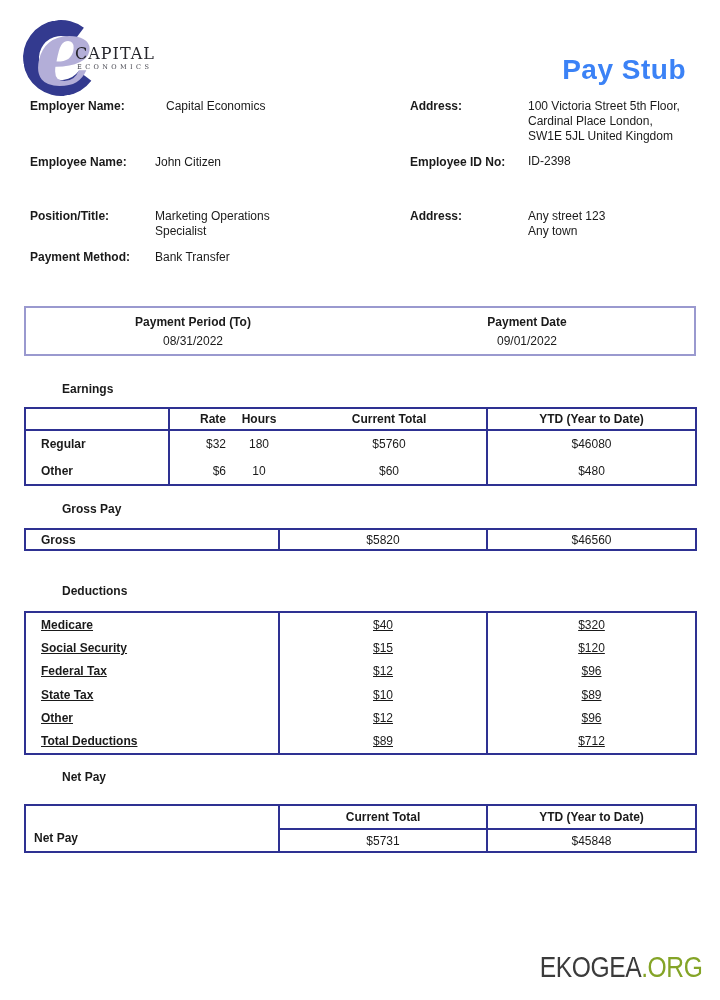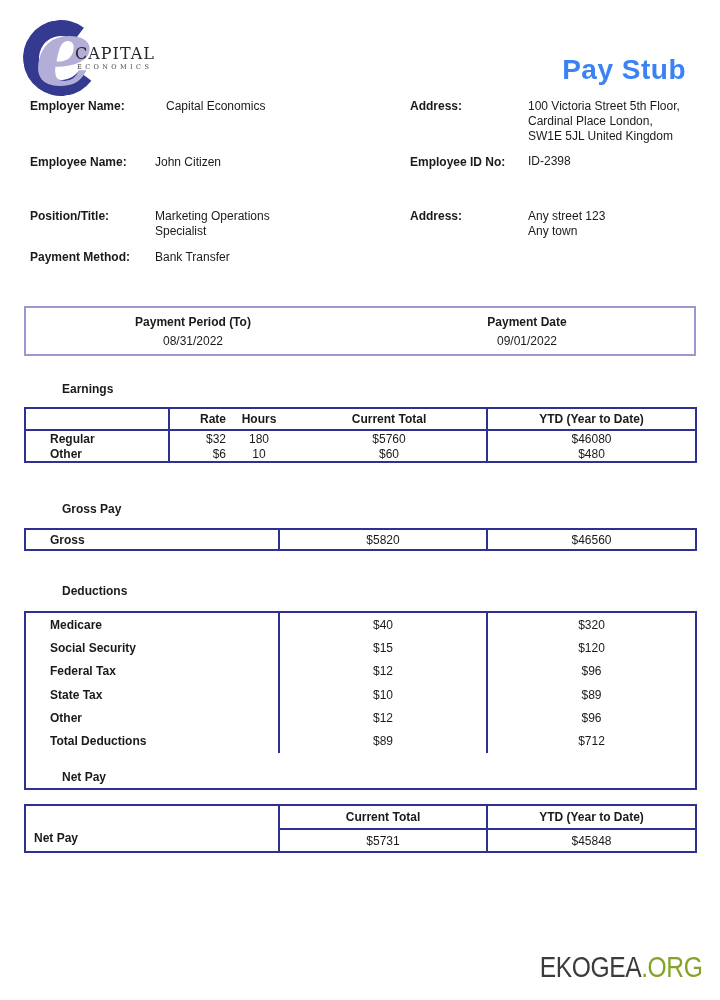--- a/index.html
+++ b/index.html
@@ -49,34 +49,34 @@
   .period-col { flex:1; text-align:center; padding-top:7px; }
   .period-col .h { font-size:12px; font-weight:bold; }
   .period-col .v { font-size:12px; margin-top:5px; }
 
   .section-h { position:absolute; left:30px; font-size:12px; font-weight:bold;padding-left:32px; }
 
   .tbl { position:absolute; border:2px solid #2e3192; font-size:12px; display:grid; }
   .br { border-right:2px solid #2e3192; }
   .bb { border-bottom:2px solid #2e3192; }
   .cc { display:flex; align-items:center; justify-content:center; text-align:center; }
-  .lc { display:flex; align-items:center; padding-left:24px; font-weight:bold; }
+  .lc { display:flex; align-items:center; padding-left:15px; font-weight:bold; }
   .hd { font-weight:bold; }
 
-  .earn-tbl { left:24px; top:407px; width:673px; height:56px;
+  .earn-tbl { left:24px; top:407px; width:673px; height:79px;
     grid-template-columns:144px 318px 1fr; grid-template-rows:22px 1fr 1fr; }
   .mid3 { display:grid; grid-template-columns:56px 66px 1fr; align-items:center; }
   .nr { text-align:right; }
   .nc { text-align:center; }
 
   .gross-tbl { left:24px; top:528px; width:673px; height:23px;
     grid-template-columns:254px 208px 1fr; grid-template-rows:1fr; }
 
-  .ded-tbl { left:24px; top:611px; width:673px; height:179px;
-    grid-template-columns:254px 208px 1fr; grid-auto-rows:23.3px; }
+  .ded-tbl { left:24px; top:611px; width:673px; height:144px;
+    grid-template-columns:254px 208px 1fr; grid-auto-rows:23.3px;text-decoration:underline; }
 
   .net-tbl { left:24px; top:804px; width:673px; height:49px;
     grid-template-columns:254px 208px 1fr; grid-template-rows:24px 1fr; }
   .net-label { grid-row:1 / span 2; display:flex; align-items:flex-end;
     padding:0 0 6px 8px; font-weight:bold; }
 
   
   .footer {
     position:absolute; right:18px; top:950px; font-size:30px; line-height:1.1;
     color:#3b3b3b; letter-spacing:-0.5px;

